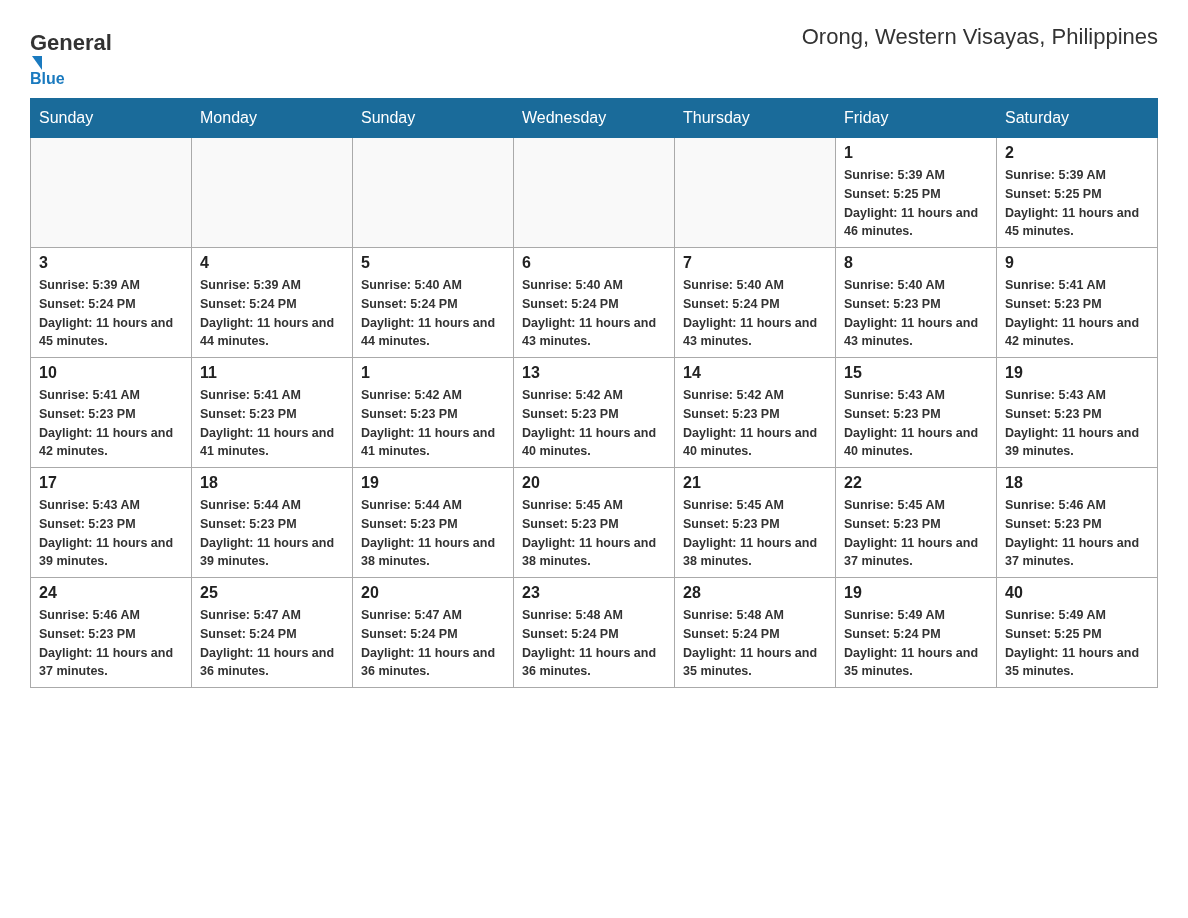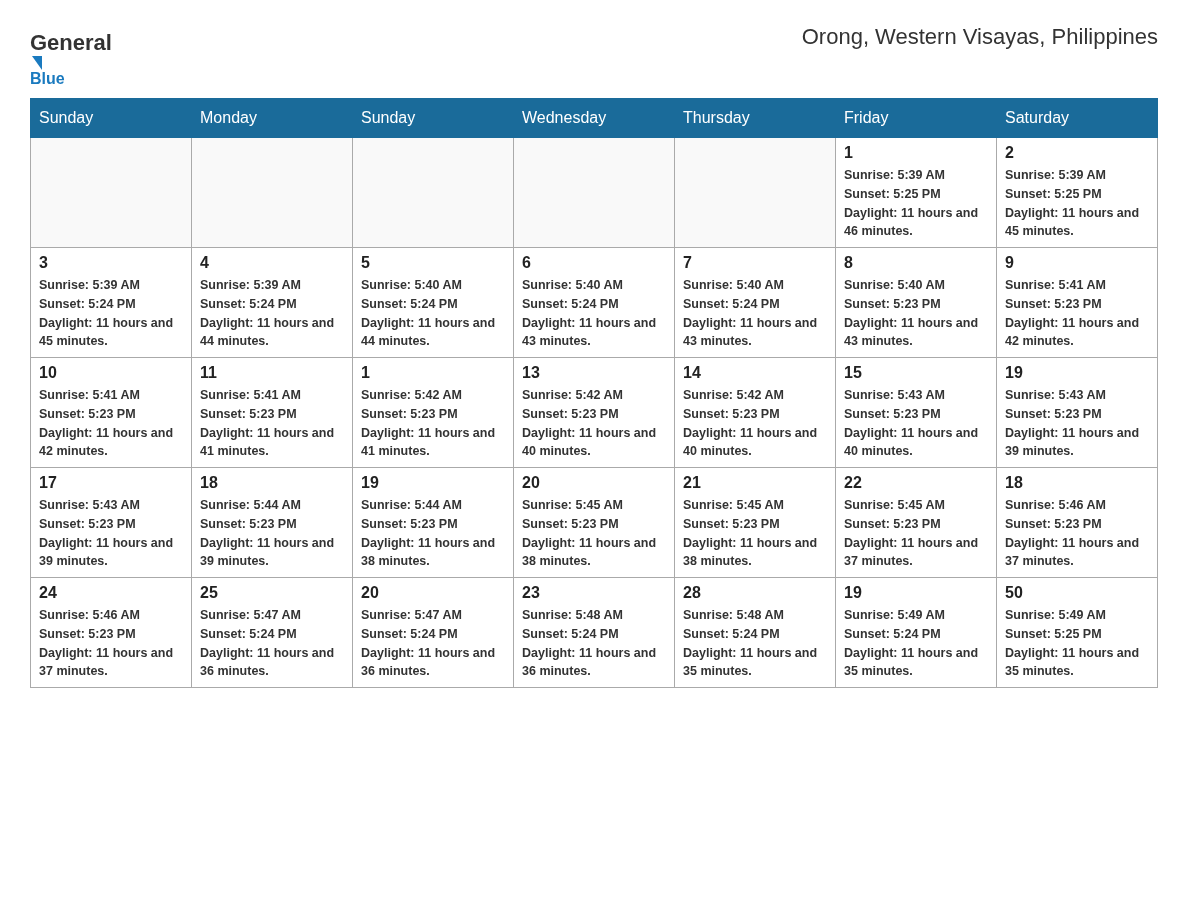--- a/index.html
+++ b/index.html
@@ -248,18 +248,18 @@
         </td>
         <td>
           <span class="day-num">28</span>
           <div class="sun-info">Sunrise: 5:48 AM<br>Sunset: 5:24 PM<br>Daylight: 11 hours and 35 minutes.</div>
         </td>
         <td>
           <span class="day-num">19</span>
           <div class="sun-info">Sunrise: 5:49 AM<br>Sunset: 5:24 PM<br>Daylight: 11 hours and 35 minutes.</div>
         </td>
         <td>
-          <span class="day-num">50</span>
+          <span class="day-num">40</span>
           <div class="sun-info">Sunrise: 5:49 AM<br>Sunset: 5:25 PM<br>Daylight: 11 hours and 35 minutes.</div>
         </td>
       </tr>
     </tbody>
 </table>
 
 </body></html>

